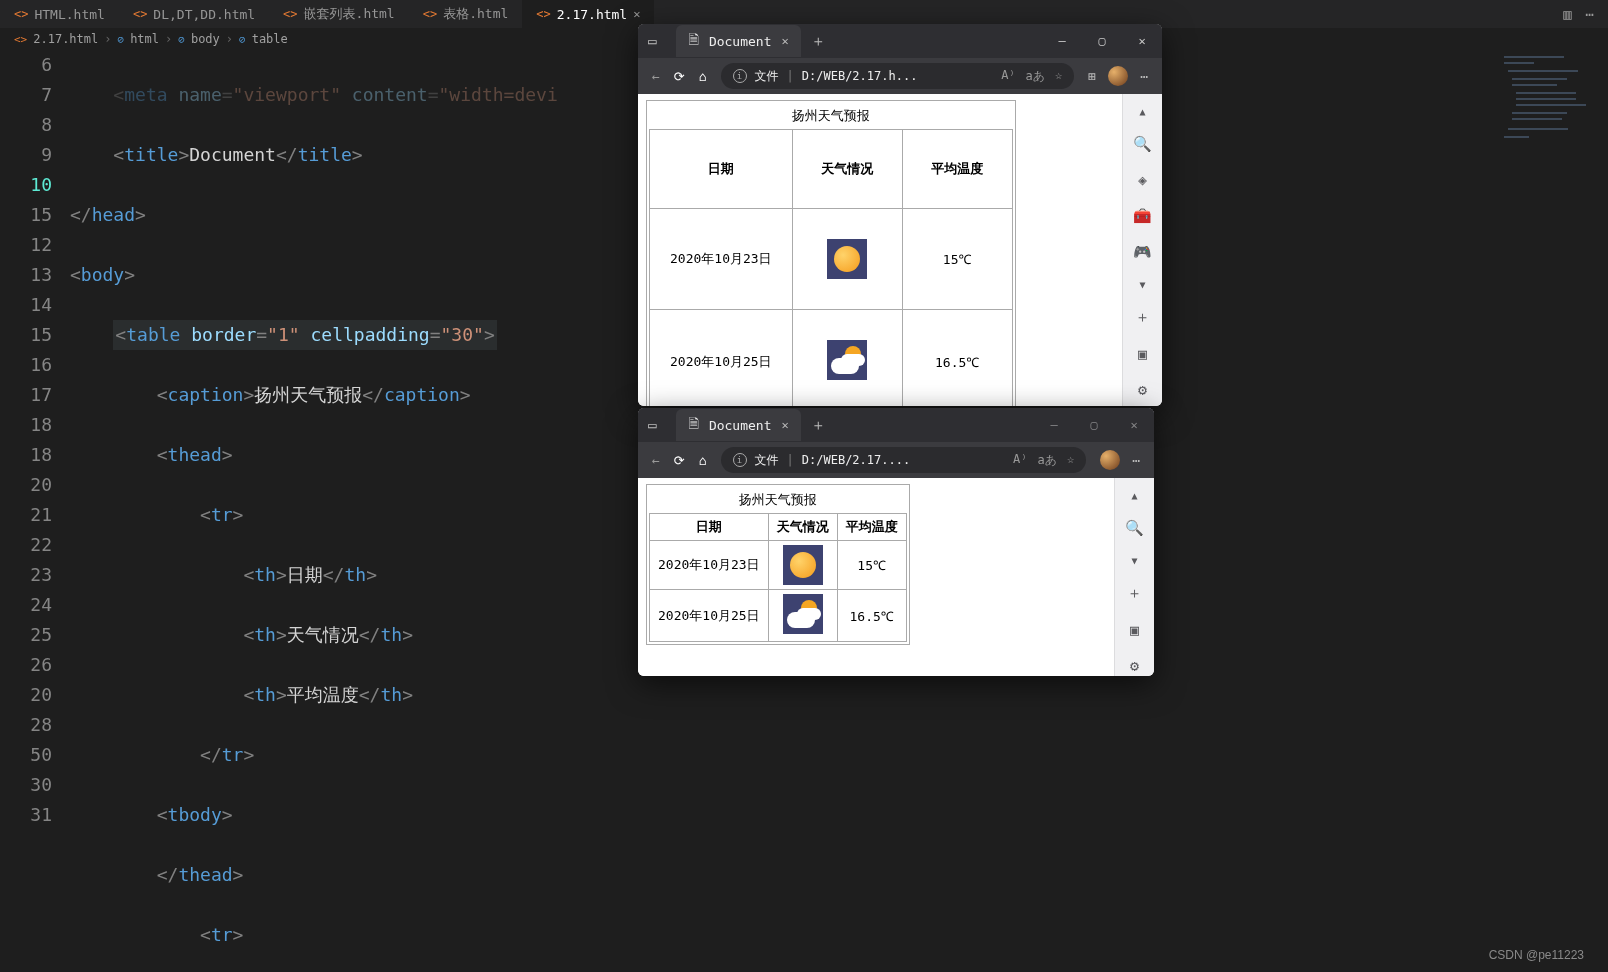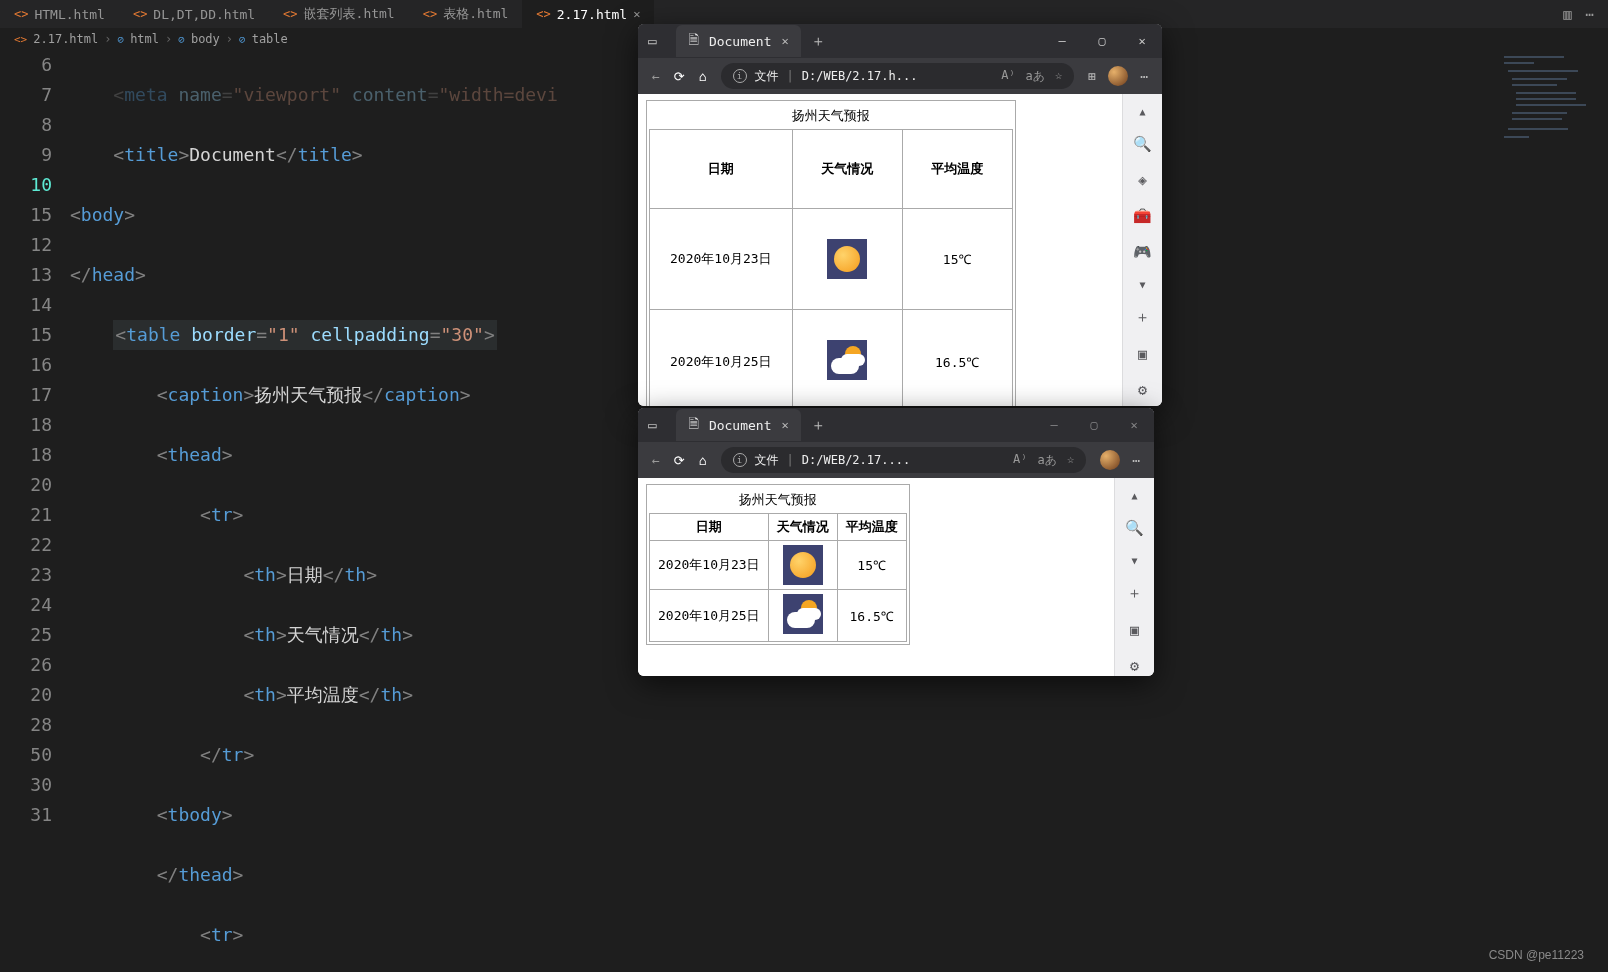--- a/index.html
+++ b/index.html
@@ -144,22 +144,22 @@
       <div class="ln">26</div>
       <div class="ln">20</div>
       <div class="ln">28</div>
       <div class="ln">50</div>
       <div class="ln">30</div>
       <div class="ln">31</div>
   </div>
   <div class="code">
 <div class="line" style="opacity:.35">    <span class="tk-punc">&lt;</span><span class="tk-tag">meta</span> <span class="tk-attr">name</span><span class="tk-punc">=</span><span class="tk-str">"viewport"</span> <span class="tk-attr">content</span><span class="tk-punc">=</span><span class="tk-str">"width=devi</span></div>
 <div class="line">    <span class="tk-punc">&lt;</span><span class="tk-tag">title</span><span class="tk-punc">&gt;</span><span class="tk-text">Document</span><span class="tk-punc">&lt;/</span><span class="tk-tag">title</span><span class="tk-punc">&gt;</span></div>
+<div class="line"><span class="tk-punc">&lt;/</span><span class="tk-tag">head</span><span class="tk-punc">&gt;</span></div>
 <div class="line"><span class="tk-punc">&lt;</span><span class="tk-tag">body</span><span class="tk-punc">&gt;</span></div>
-<div class="line"><span class="tk-punc">&lt;/</span><span class="tk-tag">head</span><span class="tk-punc">&gt;</span></div>
 <div class="line">    <span class="hl-line"><span class="tk-punc">&lt;</span><span class="tk-tag">table</span> <span class="tk-attr">border</span><span class="tk-punc">=</span><span class="tk-str">"1"</span> <span class="tk-attr">cellpadding</span><span class="tk-punc">=</span><span class="tk-str">"30"</span><span class="tk-punc">&gt;</span></span></div>
 <div class="line">        <span class="tk-punc">&lt;</span><span class="tk-tag">caption</span><span class="tk-punc">&gt;</span><span class="tk-text">扬州天气预报</span><span class="tk-punc">&lt;/</span><span class="tk-tag">caption</span><span class="tk-punc">&gt;</span></div>
 <div class="line">        <span class="tk-punc">&lt;</span><span class="tk-tag">thead</span><span class="tk-punc">&gt;</span></div>
 <div class="line">            <span class="tk-punc">&lt;</span><span class="tk-tag">tr</span><span class="tk-punc">&gt;</span></div>
 <div class="line">                <span class="tk-punc">&lt;</span><span class="tk-tag">th</span><span class="tk-punc">&gt;</span><span class="tk-text">日期</span><span class="tk-punc">&lt;/</span><span class="tk-tag">th</span><span class="tk-punc">&gt;</span></div>
 <div class="line">                <span class="tk-punc">&lt;</span><span class="tk-tag">th</span><span class="tk-punc">&gt;</span><span class="tk-text">天气情况</span><span class="tk-punc">&lt;/</span><span class="tk-tag">th</span><span class="tk-punc">&gt;</span></div>
 <div class="line">                <span class="tk-punc">&lt;</span><span class="tk-tag">th</span><span class="tk-punc">&gt;</span><span class="tk-text">平均温度</span><span class="tk-punc">&lt;/</span><span class="tk-tag">th</span><span class="tk-punc">&gt;</span></div>
 <div class="line">            <span class="tk-punc">&lt;/</span><span class="tk-tag">tr</span><span class="tk-punc">&gt;</span></div>
 <div class="line">        <span class="tk-punc">&lt;</span><span class="tk-tag">tbody</span><span class="tk-punc">&gt;</span></div>
 <div class="line">        <span class="tk-punc">&lt;/</span><span class="tk-tag">thead</span><span class="tk-punc">&gt;</span></div>

